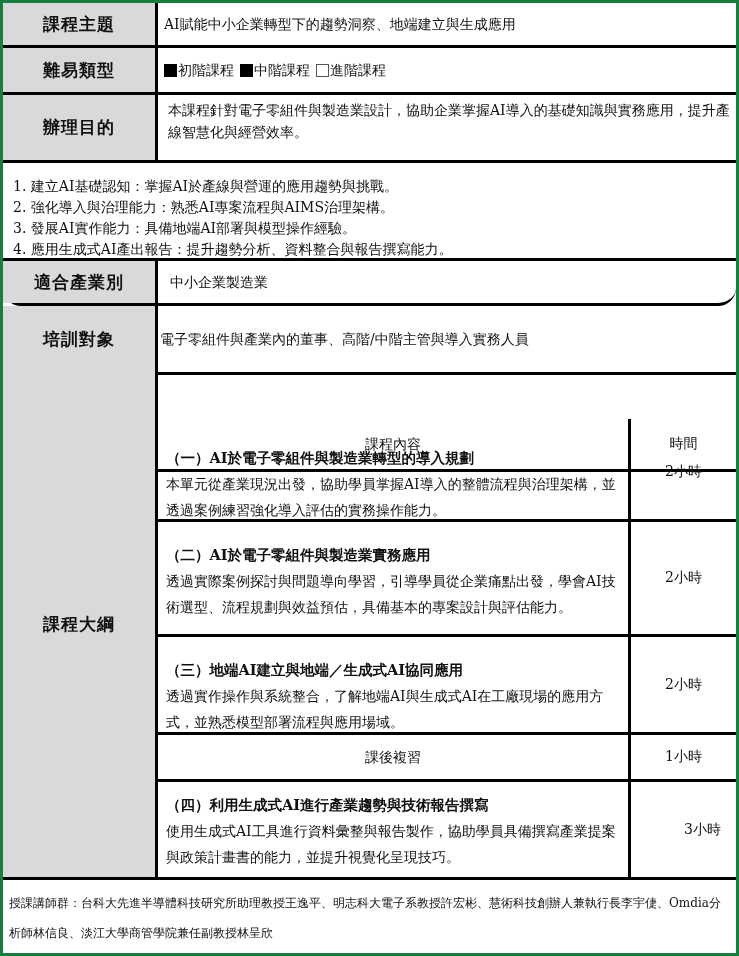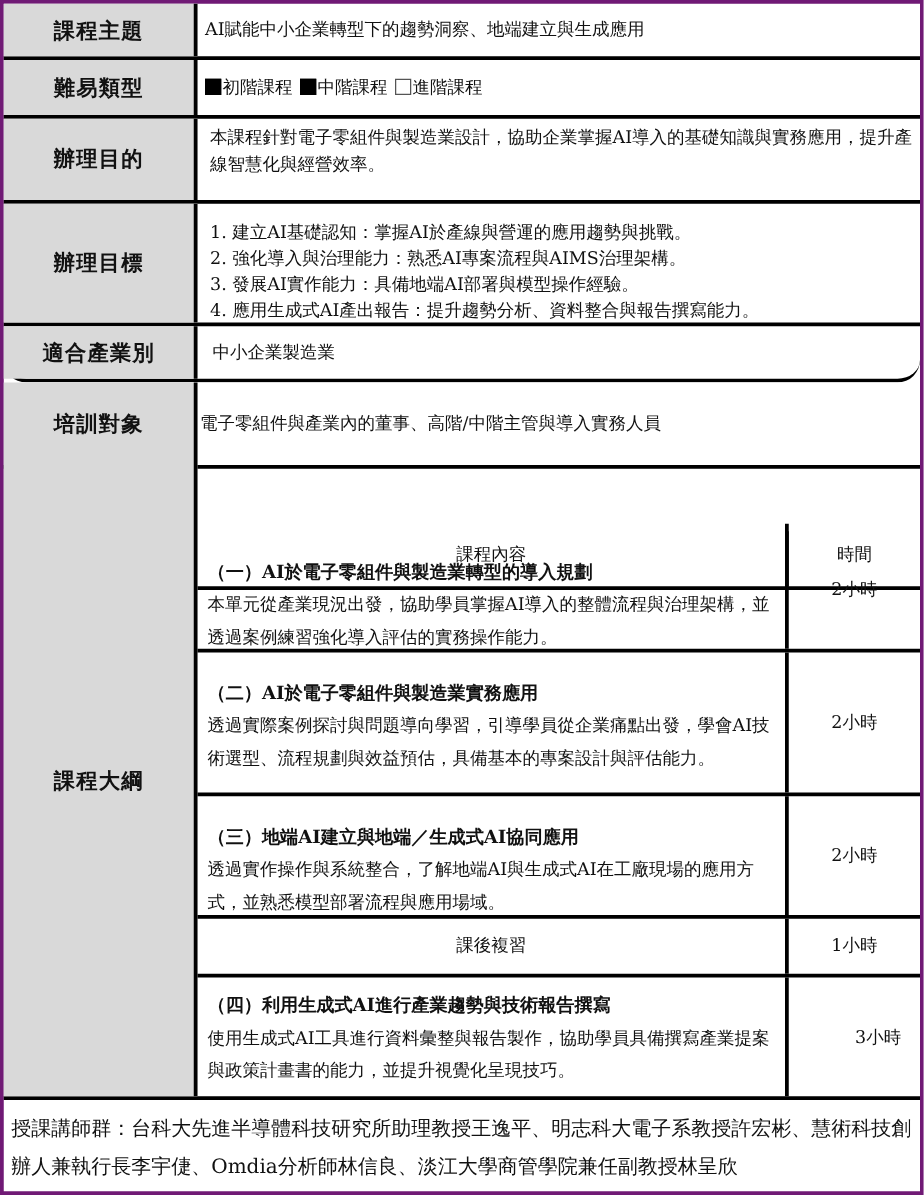--- a/index.html
+++ b/index.html
@@ -1,19 +1,19 @@
 <!DOCTYPE html>
 <html><head>
 <meta charset="utf-8">
 <style>
   * { box-sizing: border-box; margin: 0; padding: 0; }
   html, body { width: 739px; height: 956px; background: #ffffff; overflow: hidden; }
   body { font-family: "DejaVu Serif", "Liberation Serif", serif; color: #111; position: relative; }
 
-  .sheet { position: absolute; left: 0; top: 0; width: 739px; height: 956px; border: 3px solid #701a75; background: #fff; }
+  .sheet { position: absolute; left: 0; top: 0; width: 739px; height: 956px; border: 3px solid #15803d; background: #fff; }
 
   .row { position: absolute; left: 0; width: 733px; border-bottom: 3px solid #000; display: flex; }
   .label { width: 155px; background: #d9d9d9; border-right: 3px solid #000; display: flex; align-items: center; justify-content: center;
            font-size: 17px; font-weight: bold; letter-spacing: 1px; color: #111; }
   .value { flex: 1; padding: 0 6px; font-size: 14px; line-height: 22px; display: flex; align-items: center; }
   .value.top { align-items: flex-start; padding-top: 4px; }
 
   .chk { display: inline-block; width: 13px; height: 13px; border: 1px solid #555; vertical-align: -2px; margin-right: 1px; }
   .chk.on { background: #000; border-color: #000; }
   .opt { margin-right: 6px; }
@@ -24,21 +24,21 @@
   .syllabus { position: absolute; left: 0; top: 369px; width: 733px; height: 508px; display: flex; border-bottom: 3px solid #000; }
   .syllabus .label { height: 100%; }
   .inner { flex: 1; position: relative; }
   .irow { position: absolute; left: 0; width: 100%; display: flex; border-bottom: 3px solid #000; }
   .irow:last-child { border-bottom: none; gap: 38px; }
   .icontent { width: 473px; border-right: 3px solid #000; padding: 20px 6px 0 8px; font-size: 14px; line-height: 26px; }
   .itime { flex: 1; display: flex; align-items: center; justify-content: center; font-size: 14px; }
   .icontent.center { display: flex; align-items: center; justify-content: center; padding: 0; }
   .mod-title { font-weight: bold; font-size: 14.5px; }
 
-  .footer { position: absolute; left: 0; top: 877px; width: 733px; height: 73px; padding: 8px 6px 0 6px; font-size: 16px; line-height: 30px; }
+  .footer { position: absolute; left: 0; top: 877px; width: 733px; height: 73px; padding: 8px 6px 0 6px; font-size: 12px; line-height: 30px; }
 </style>
 </head>
 <body>
 
 <div class="sheet">
 
   <div class="row" style="top:0;height:45px;">
     <div class="label">課程主題</div>
     <div class="value">AI賦能中小企業轉型下的趨勢洞察、地端建立與生成應用</div>
   </div>
@@ -51,21 +51,20 @@
       <span class="opt"><span class="chk"></span><span>進階課程</span></span>
     </div>
   </div>
 
   <div class="row" style="top:92px;height:68px;">
     <div class="label">辦理目的</div>
     <div class="value top" style="padding-left:10px;">本課程針對電子零組件與製造業設計，協助企業掌握AI導入的基礎知識與實務應用，提升產線智慧化與經營效率。</div>
   </div>
 
   <div class="row" style="top:160px;height:98px;">
-    <div class="label">辦理目標</div>
     <div class="value top" style="padding-left:10px;padding-top:13px;">
       <ol class="goals">
         <li>1. 建立AI基礎認知：掌握AI於產線與營運的應用趨勢與挑戰。</li>
         <li>2. 強化導入與治理能力：熟悉AI專案流程與AIMS治理架構。</li>
         <li>3. 發展AI實作能力：具備地端AI部署與模型操作經驗。</li>
         <li>4. 應用生成式AI產出報告：提升趨勢分析、資料整合與報告撰寫能力。</li>
       </ol>
     </div>
   </div>
 

